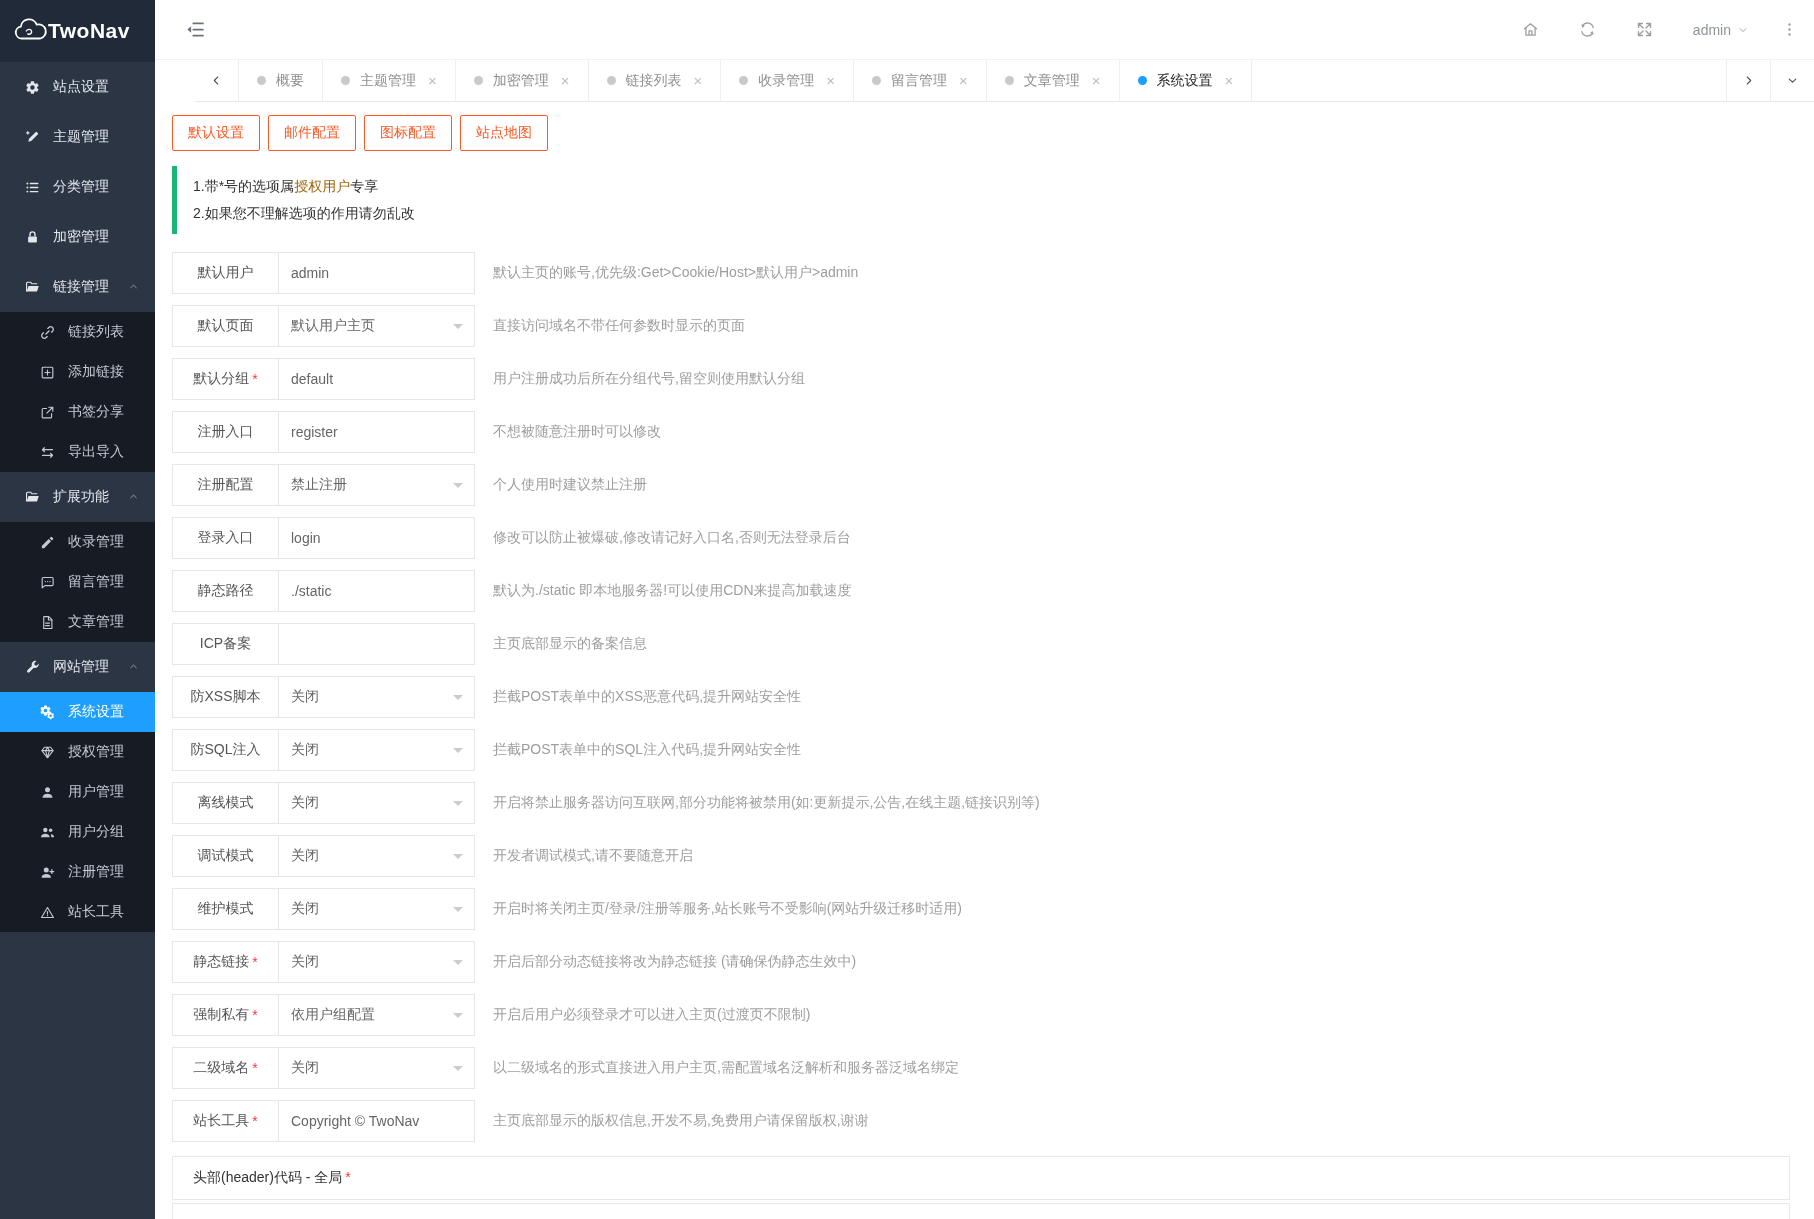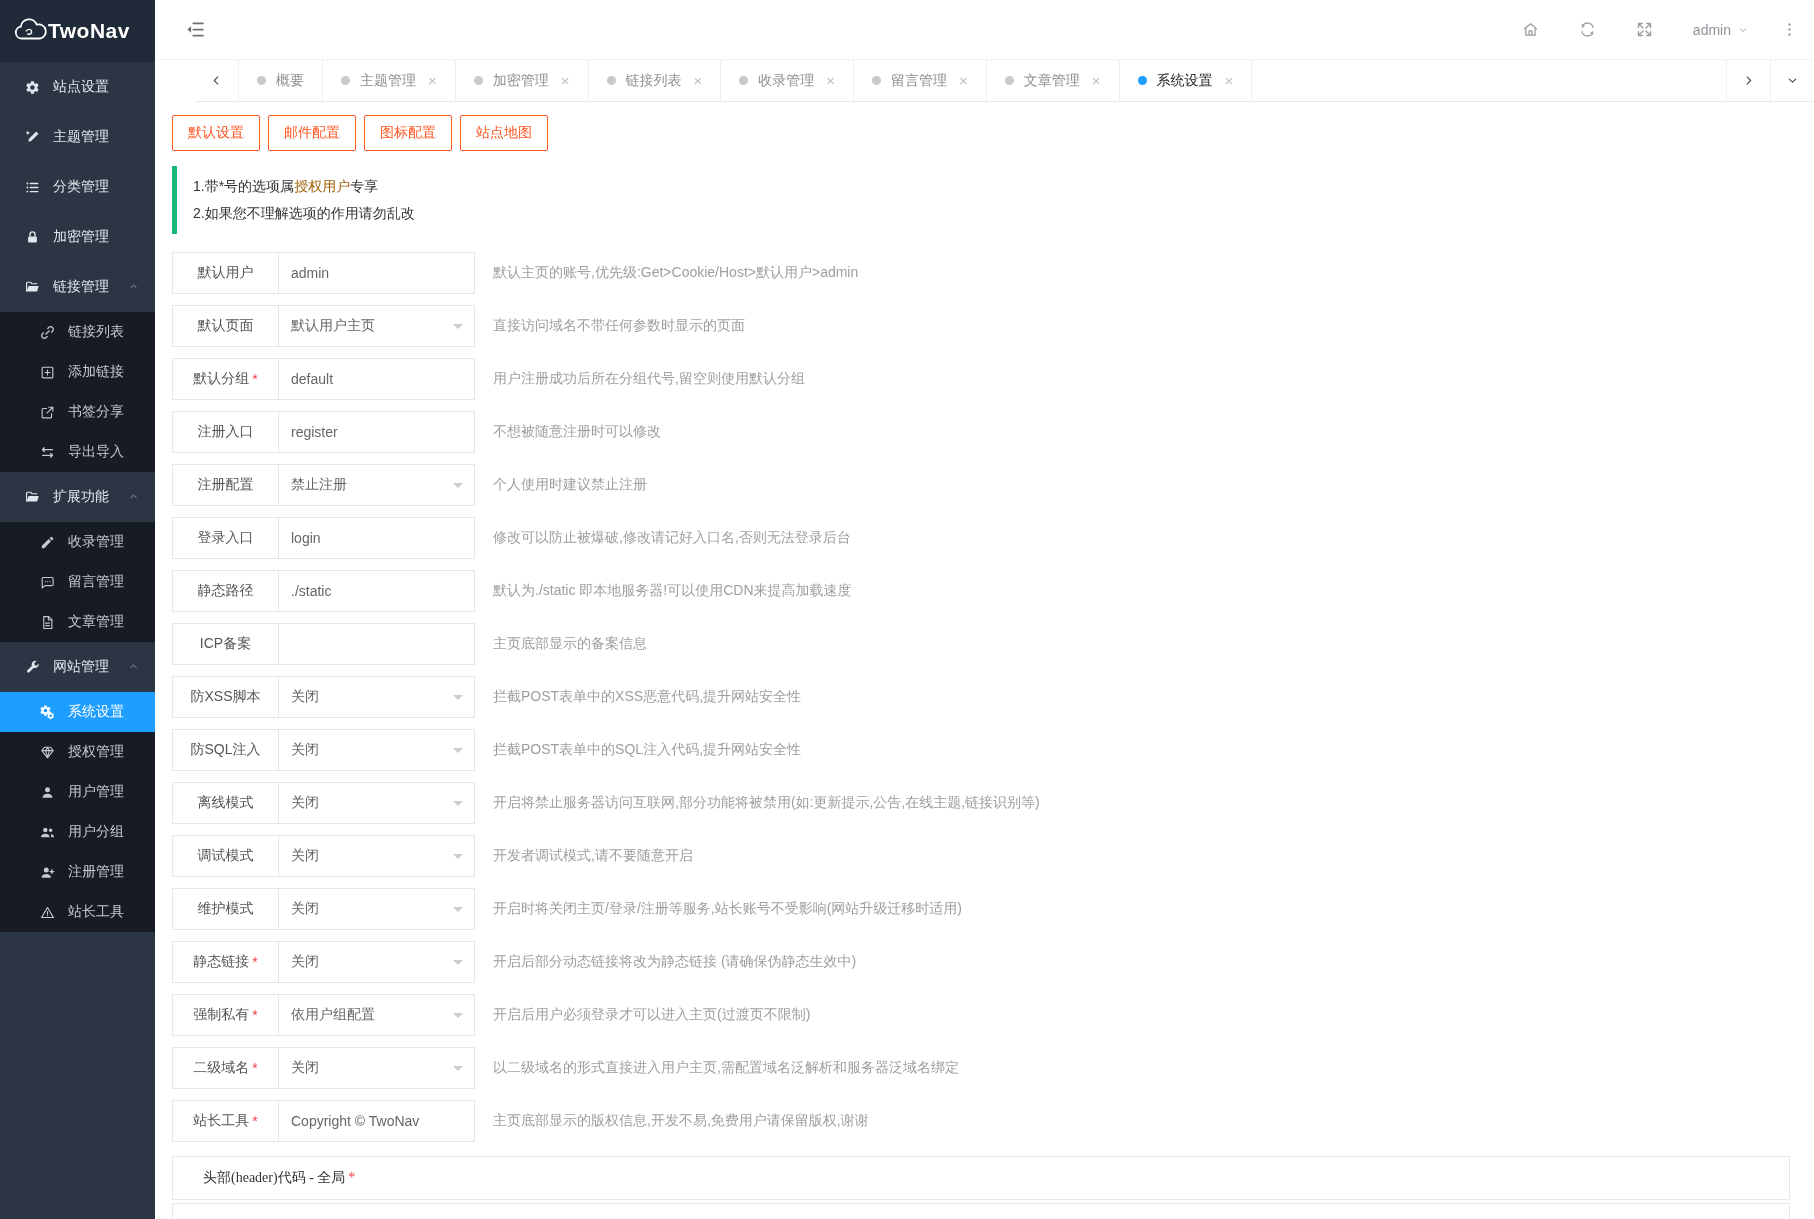--- a/index.html
+++ b/index.html
@@ -67,21 +67,21 @@
     display:flex; align-items:center; justify-content:center; color:#555; font-size:14px; }
   .req { color:#f03b3b; margin-left:3px; font-size:14px; }
   .cell-input { width:196px; height:42px; border:1px solid #e6e6e6; border-left:none; background:#fff;
     display:flex; align-items:center; padding:0 26px 0 12px; color:#666; font-size:14px; position:relative; cursor:text; }
   .cell-input.select { cursor:pointer; }
   .caret { position:absolute; right:11px; top:50%; margin-top:-2px; width:0; height:0;
     border:5px solid transparent; border-top-color:#c9ccd1; }
   .desc { margin-left:18px; color:#9e9e9e; font-size:14px; white-space:nowrap; }
 
   .code-sec { margin-top:14px; }
-  .code-head { border:1px solid #e8e8e8; padding:12px 30px; color:#333; font-size:14px;font-family:Liberation Serif, serif; }
+  .code-head { border:1px solid #e8e8e8; padding:12px 20px; color:#333; font-size:14px; }
   .code-body { border:1px solid #e8e8e8; margin-top:3px; height:150px; background:#fff; cursor:text; }
 </style>
 </head>
 <body>
 
 <div class="app">
 
   <aside class="sidebar">
     <div class="logo">
       <span class="logo-icon">

